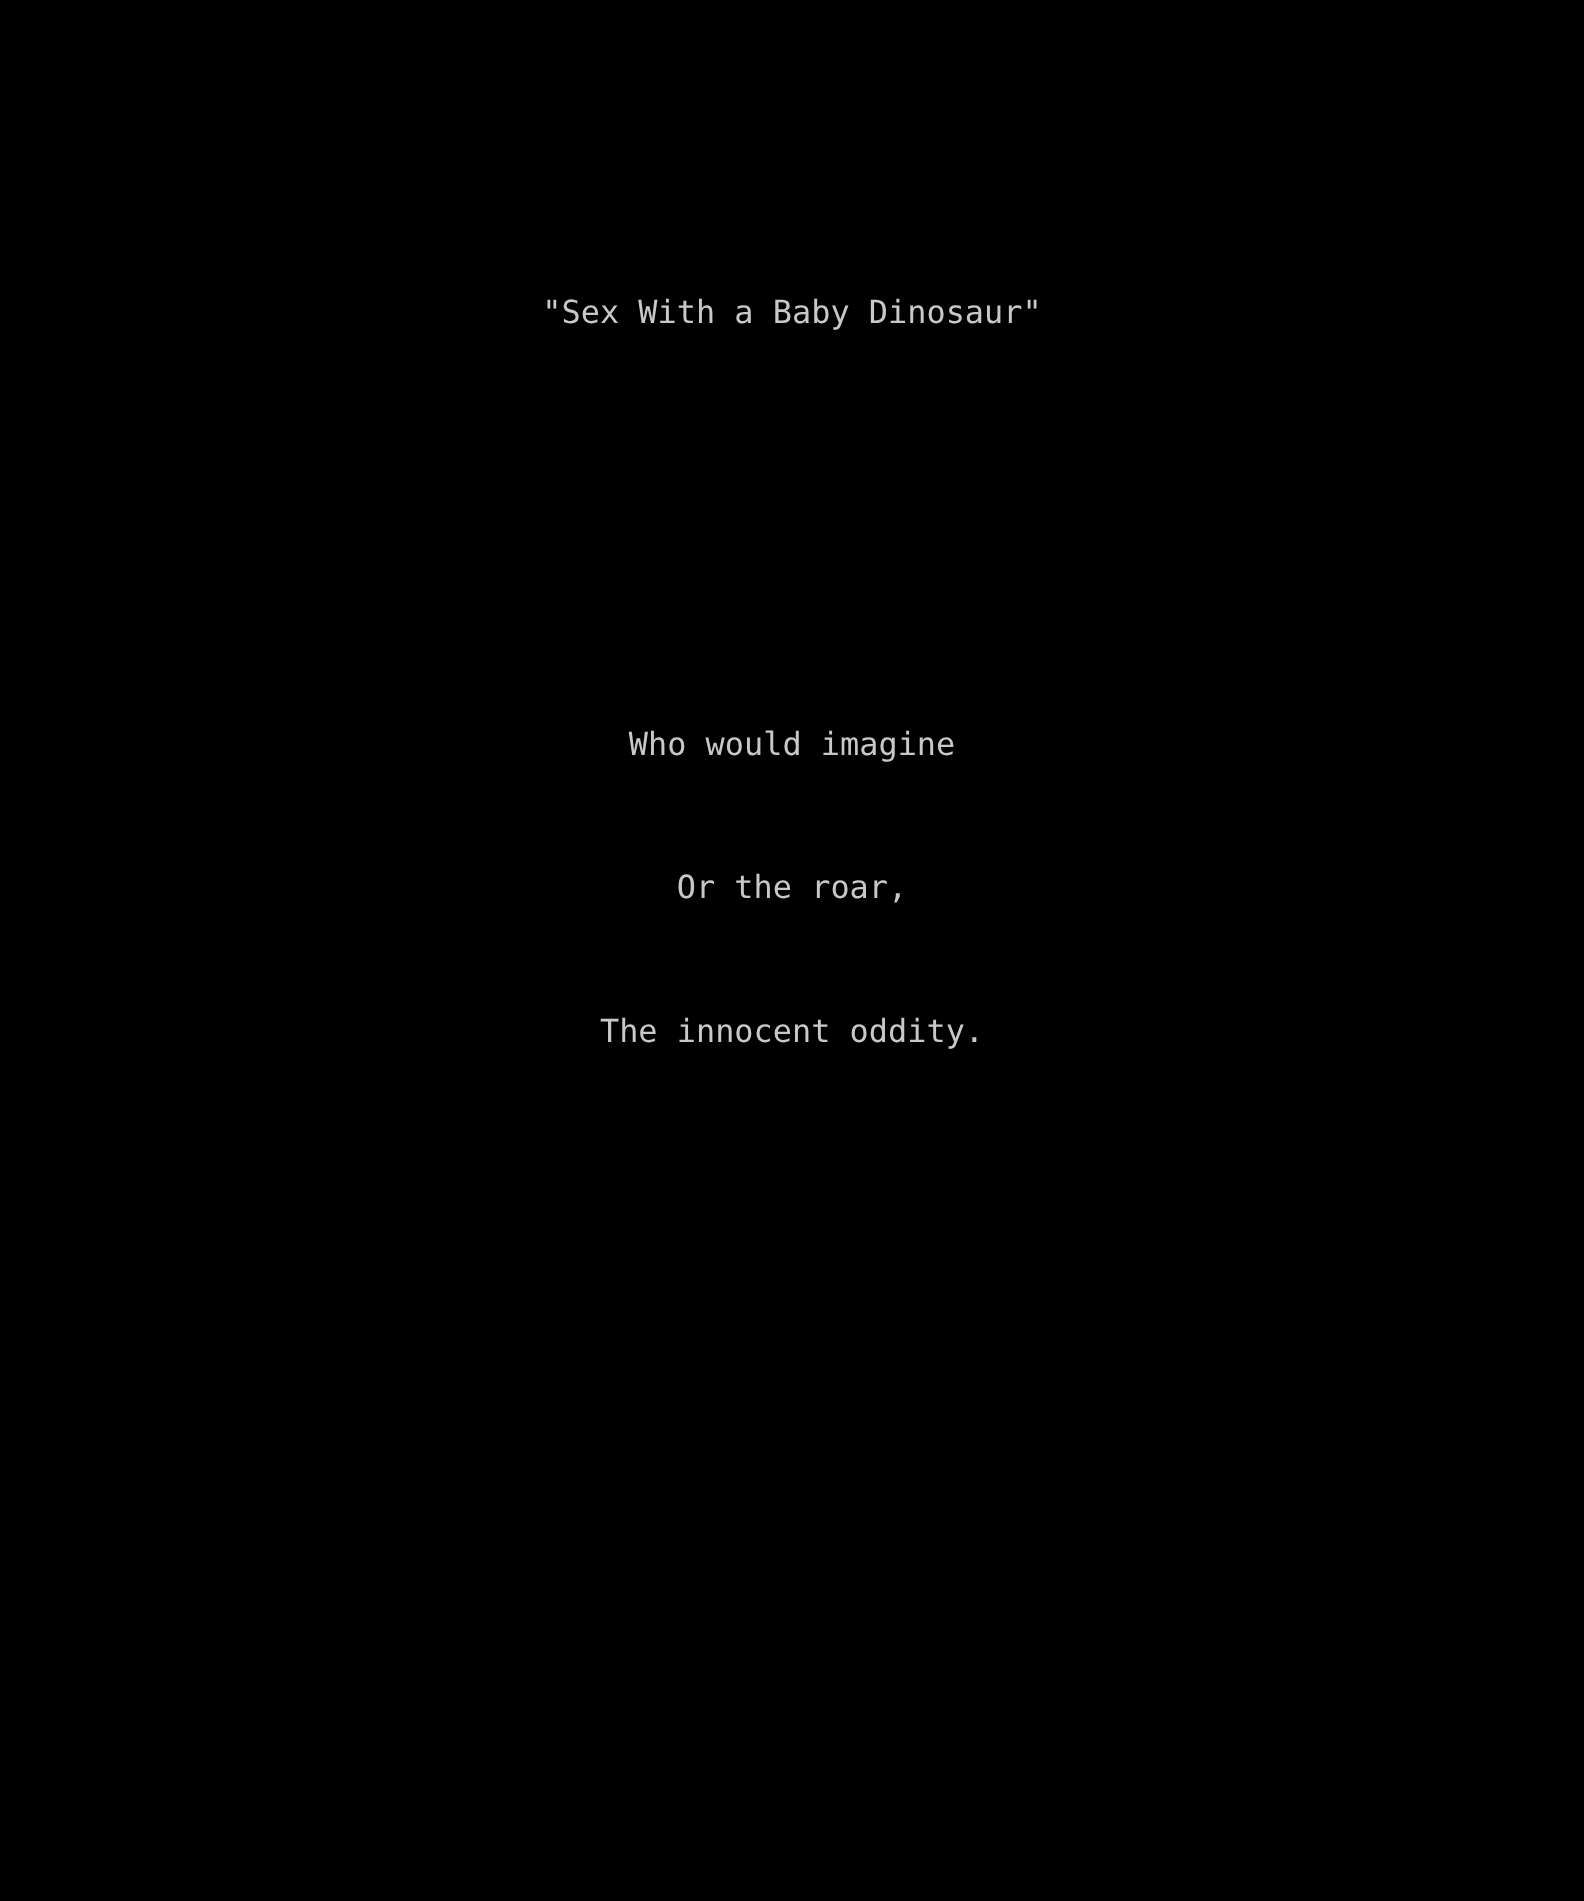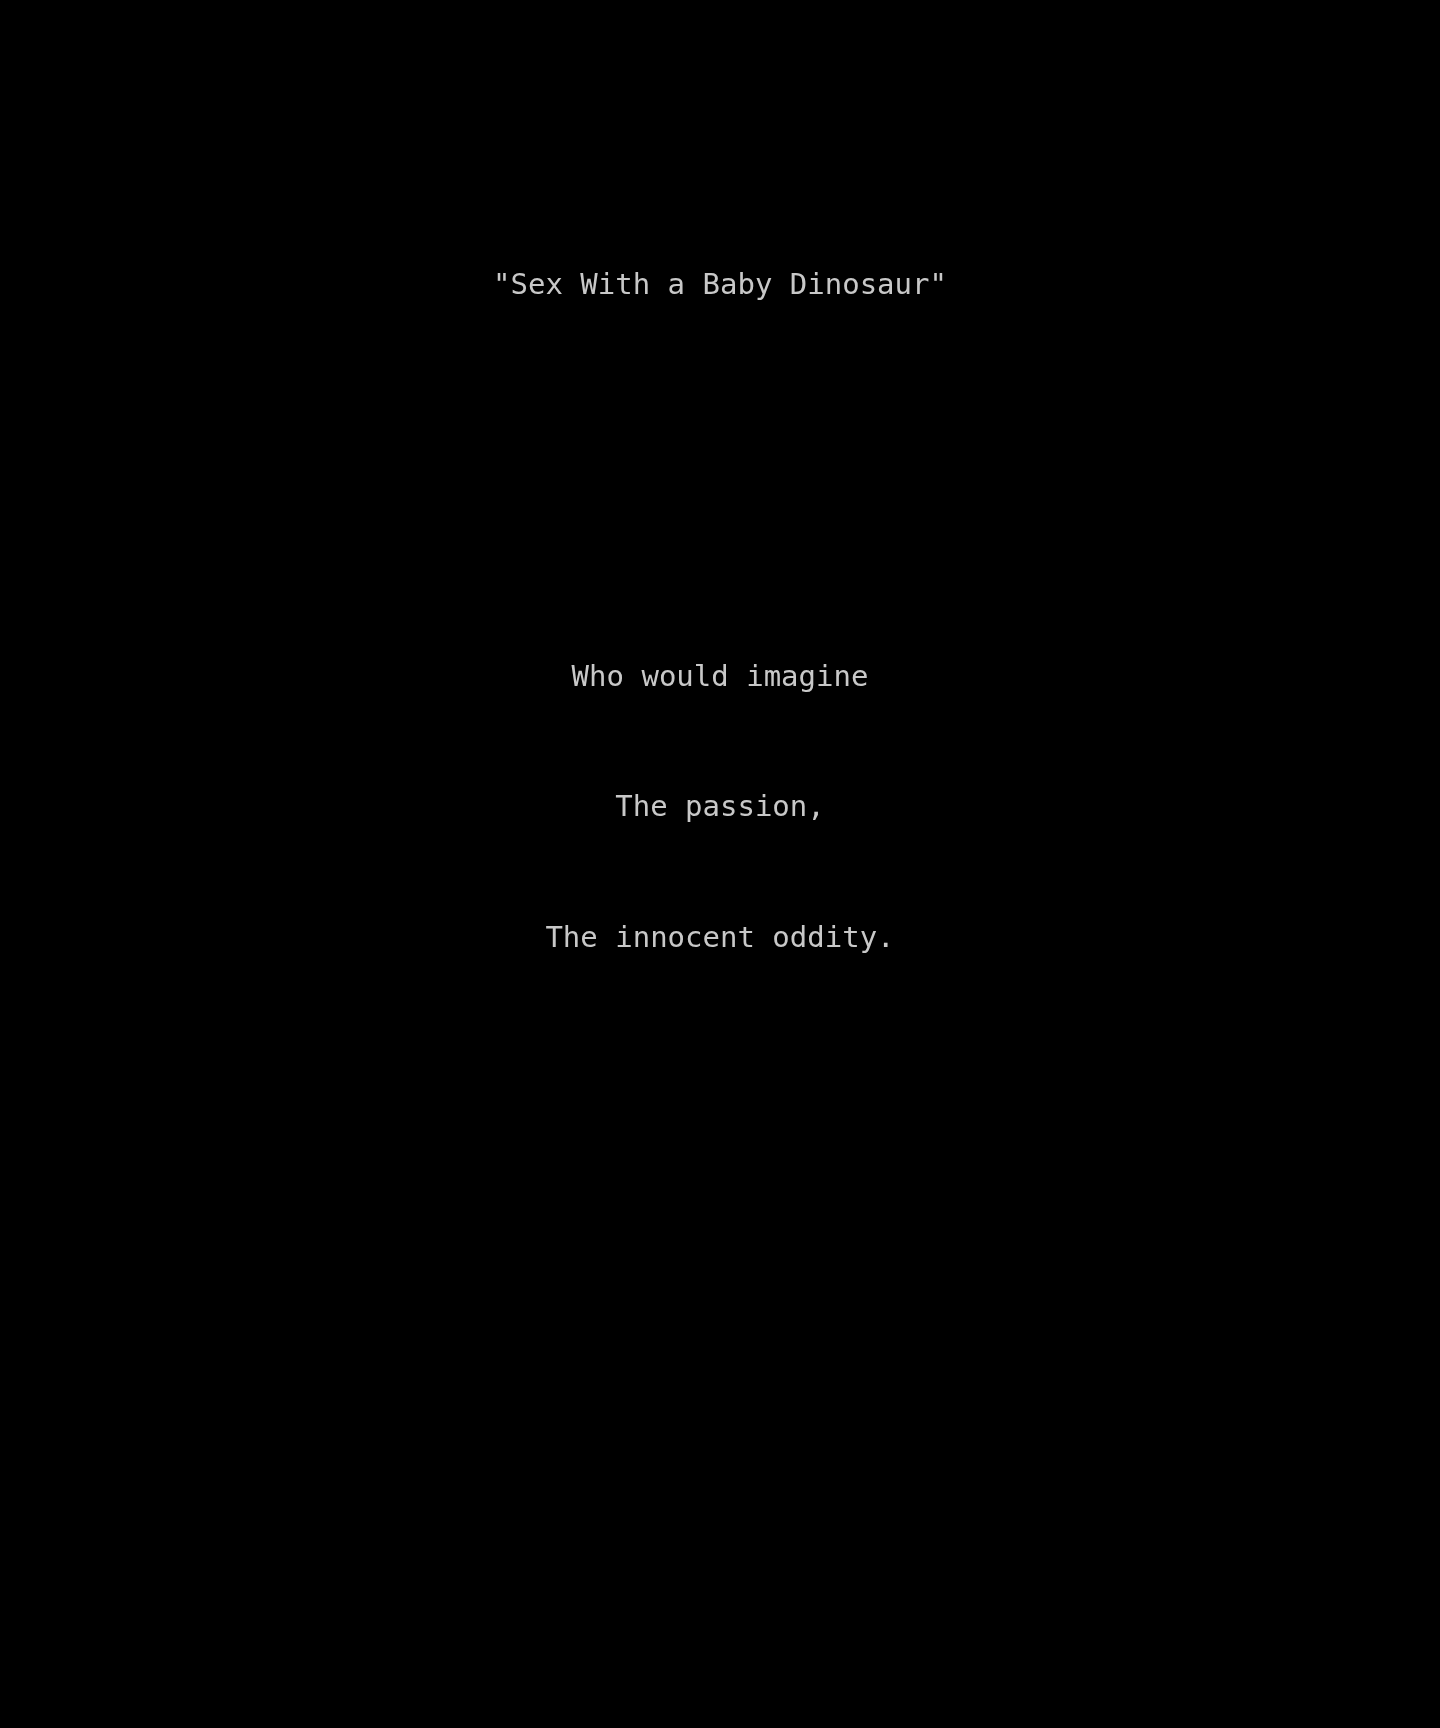--- a/index.html
+++ b/index.html
@@ -46,21 +46,21 @@
 
 <div id="doc">
 
   <div class="centered-block">
 
     <span class="title-line">"Sex With a Baby Dinosaur"</span>
     <span class="blank"> </span>
 
     <div>
       <span class="line">Who would imagine</span>
-      <span class="line">The passion,</span>
+      <span class="line">Or the roar,</span>
       <span class="line">The innocent oddity.</span>
     </div>
     <span class="blank"> </span>
 
     <div>
       
       
       
       
     </div>

